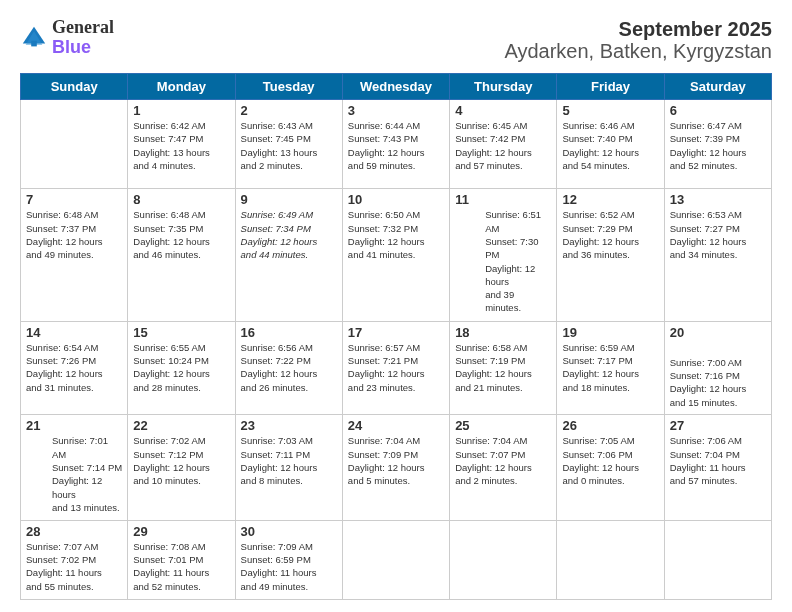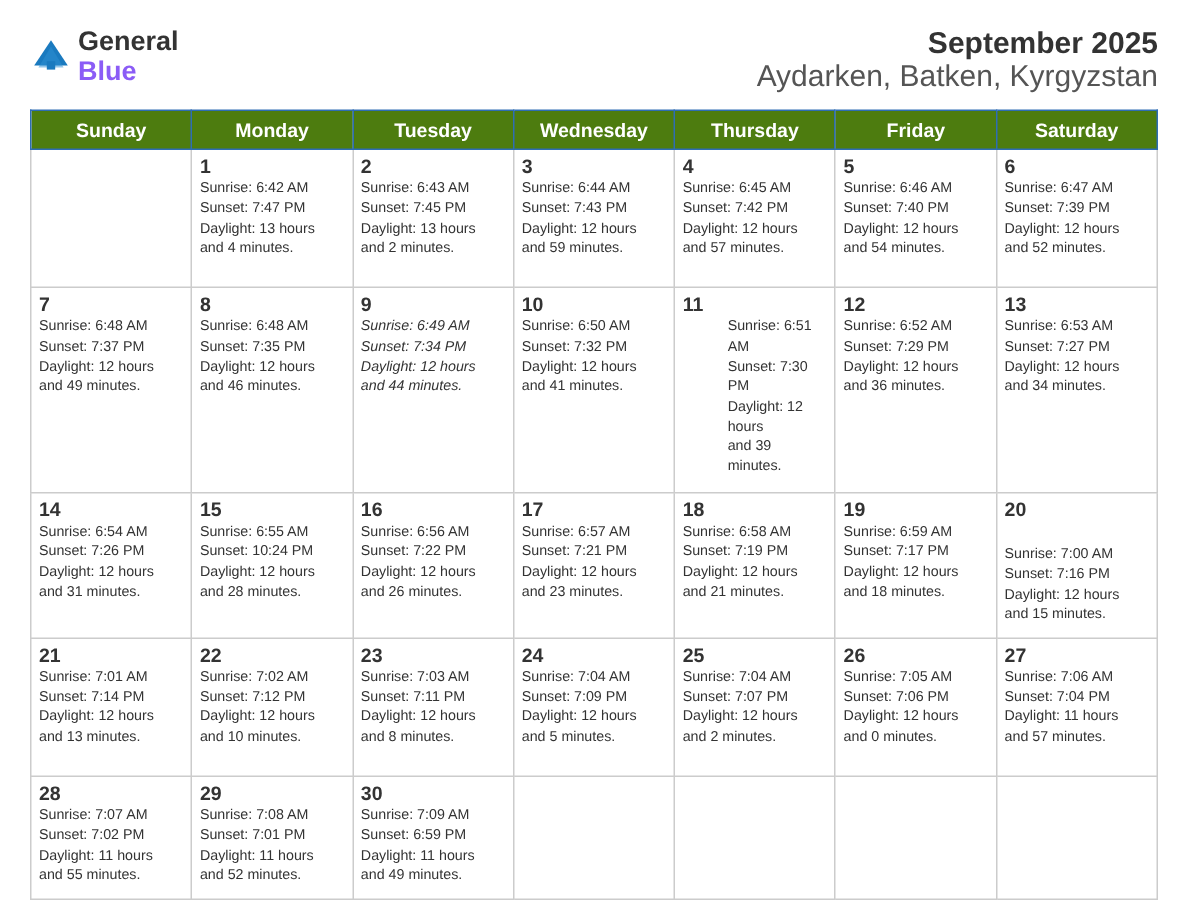--- a/index.html
+++ b/index.html
@@ -25,21 +25,21 @@
     }
     .logo {
       display: flex;
       align-items: center;
     }
     .logo-text {
       font-size: 18px;
       font-weight: bold;
       line-height: 1.1;
     }
-    .logo-general { color: #333; }
+    .logo-general { color: #333; font-family: Liberation Serif, serif; }
     .logo-blue { color: #8b5cf6; }
     .logo-icon {
       width: 28px;
       height: 28px;
       margin-right: 4px;
     }
     .title-block {
       text-align: right;
     }
     .month-title {
@@ -53,21 +53,21 @@
       color: #555;
     }
     .calendar {
       flex: 1;
       border: 1px solid #ccc;
       border-collapse: collapse;
       width: 100%;
       table-layout: fixed;
     }
     .calendar th {
-      background: #4d7c0f;
+      background: #0369a1;
       color: #fff;
       text-align: center;
       padding: 5px 2px;
       font-size: 13px;
       font-weight: bold;
       border: 1px solid #2e6db4;
     }
     .calendar td {
       border: 1px solid #ccc;
       vertical-align: top;
@@ -273,21 +273,21 @@
             <span class="day-num">20</span>
             <div class="day-info" style="white-space: pre-line; margin-top: 16px;">Sunrise: 7:00 AM
 Sunset: 7:16 PM
 Daylight: 12 hours
 and 15 minutes.</div>
           </td>
         </tr>
         <tr>
           <td>
             <span class="day-num">21</span>
-            <div class="day-info" style="white-space: pre-line;">Sunrise: 7:01 AM
+            <div class="day-info" style="white-space: pre-line; margin-left: 26px;">Sunrise: 7:01 AM
 Sunset: 7:14 PM
 Daylight: 12 hours
 and 13 minutes.</div>
           </td>
           <td>
             <span class="day-num">22</span>
             <div class="day-info" style="white-space: pre-line;">Sunrise: 7:02 AM
 Sunset: 7:12 PM
 Daylight: 12 hours
 and 10 minutes.</div>

